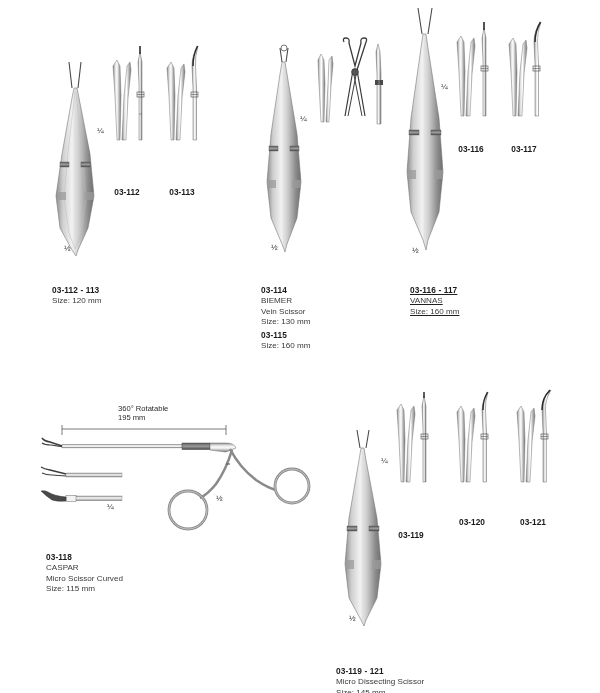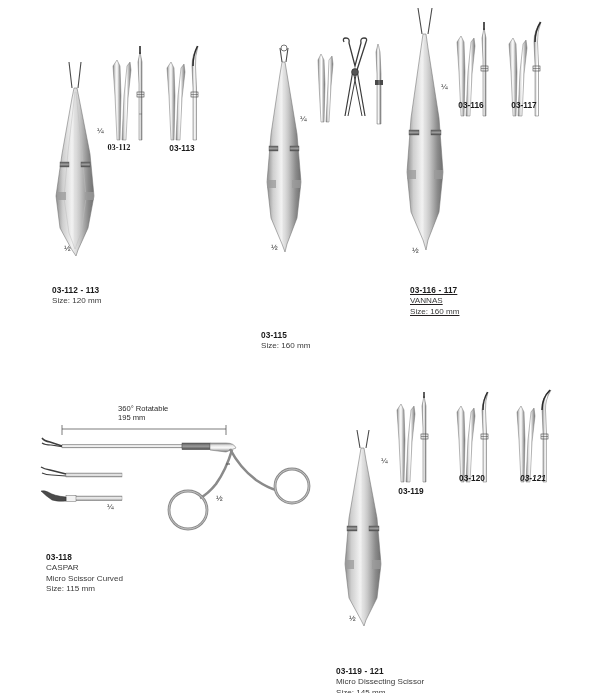--- a/index.html
+++ b/index.html
@@ -7,21 +7,21 @@
     width:600px;height:693px;position:relative;overflow:hidden;
     font-family:"Liberation Sans","DejaVu Sans",sans-serif;
     color:#231f20;
   }
   .page{position:absolute;inset:0;background:#ffffff;}
   .grp{position:absolute;}
   .cap{position:absolute;line-height:1.32;}
   .cap .code{font-size:8.3px;font-weight:bold;color:#1a1a1a;letter-spacing:.1px;white-space:nowrap;margin-top:28px;}
   .cap .nm{font-size:8.1px;color:#3a3a3a;white-space:nowrap;}
   .cap .sz{font-size:8.1px;color:#3a3a3a;white-space:nowrap;}
-  .itemlbl{position:absolute;font-size:8.3px;font-weight:bold;color:#1a1a1a;white-space:nowrap;text-align:center;}
+  .itemlbl{position:absolute;font-size:8.3px;font-weight:bold;color:#1a1a1a;white-space:nowrap;text-align:center;margin-top:44px;}
   .frac{position:absolute;font-size:8px;color:#333;}
   .dim{position:absolute;font-size:7.6px;color:#2a2a2a;line-height:1.25;white-space:nowrap;}
   svg{display:block;overflow:visible;}
 </style>
 </head>
 <body>
 
 <div class="page">
 
   <svg width="0" height="0" style="position:absolute" aria-hidden="true">
@@ -89,21 +89,21 @@
     <svg width="46" height="96" viewBox="0 0 46 96">
       <path d="M8 96 L6 52 L4 24 L8 18 L11 24 L12 52 L11 96 Z" fill="url(#steelV2)" stroke="#777" stroke-width="0.5"></path>
       <path d="M13 96 L15 52 L18 24 L21 20 L22 28 L19 54 L17 96 Z" fill="url(#steelV2)" stroke="#777" stroke-width="0.5"></path>
       <path d="M30 96 L30 44 L29 22 Q29 10 35 2 Q32 12 32.5 22 L33.5 44 L33.5 96 Z" fill="url(#steelV2)" stroke="#6a6a6a" stroke-width="0.5"></path>
       <path d="M34.5 2 Q30 11 30 22" stroke="#2b2b2b" stroke-width="1.5" fill="none"></path>
       <rect x="28" y="48" width="7" height="5" fill="none" stroke="#444" stroke-width="0.6"></rect>
       <line x1="28" y1="50.5" x2="35" y2="50.5" stroke="#444" stroke-width="0.5"></line>
     </svg>
   </div>
   <div class="frac" style="left:97px;top:126px;">¼</div>
-  <div class="itemlbl" style="left:92px;top:143px;width:54px;font-family:Liberation Serif, serif;">03-112</div>
+  <div class="itemlbl" style="left:100px;top:143px;width:54px;">03-112</div>
   <div class="itemlbl" style="left:155px;top:143px;width:54px;">03-113</div>
 
   <div class="cap" style="left:52px;top:257px;">
     <div class="code">03-112 - 113</div>
     <div class="sz">Size: 120 mm</div>
   </div>
 
   <div class="grp" style="left:258px;top:62px;">
     <svg width="50" height="190" viewBox="0 0 50 190">
       <path d="M24 0 L22 12 L13 72 L9 120 L13 156 L24 182 L27 190 L29 182 L39 156 L43 120 L39 72 L29 12 L27 0 Z" fill="url(#steelV)" stroke="#6f6f6f" stroke-width="0.55"></path>
@@ -134,20 +134,26 @@
   </div>
   <div class="grp" style="left:370px;top:40px;">
     <svg width="20" height="84" viewBox="0 0 20 84">
       <path d="M7 84 L7 34 L6 12 L8 4 L10 12 L11 34 L11 84 Z" fill="url(#steelV2)" stroke="#6a6a6a" stroke-width="0.5"></path>
       <rect x="5" y="40" width="8" height="5" fill="#4a4a4a"></rect>
       <line x1="9" y1="6" x2="9" y2="80" stroke="#cfcfcf" stroke-width="0.5"></line>
     </svg>
   </div>
   <div class="frac" style="left:300px;top:114px;">¼</div>
 
+  <div class="cap" style="left:261px;top:257px;">
+    <div class="code">03-114</div>
+    <div class="nm">BIEMER</div>
+    <div class="nm">Vein Scissor</div>
+    <div class="sz">Size: 130 mm</div>
+  </div>
   <div class="cap" style="left:261px;top:302px;">
     <div class="code">03-115</div>
     <div class="sz">Size: 160 mm</div>
   </div>
 
   <div class="grp" style="left:398px;top:34px;">
     <svg width="52" height="216" viewBox="0 0 52 216">
       <path d="M25 0 L23 14 L13 84 L9 138 L13 178 L25 206 L28 216 L30 206 L41 178 L45 138 L41 84 L30 14 L28 0 Z" fill="url(#steelV)" stroke="#6f6f6f" stroke-width="0.55"></path>
       <line x1="27" y1="6" x2="27" y2="204" stroke="#dcdcdc" stroke-width="0.6"></line>
       <path d="M24 0 L20 -26 M30 0 L34 -26" stroke="#4a4a4a" stroke-width="1.1" fill="none"></path>
@@ -287,21 +293,21 @@
       <path d="M13 90 L15 48 L18 20 L21 16 L22 24 L19 50 L17 90 Z" fill="url(#steelV2)" stroke="#777" stroke-width="0.5"></path>
       <path d="M30 90 L30 40 L29 16 Q29 4 38 -2 Q32 8 32.5 18 L33.5 40 L33.5 90 Z" fill="url(#steelV2)" stroke="#6a6a6a" stroke-width="0.5"></path>
       <path d="M37 -2 Q29 6 29 18" stroke="#2b2b2b" stroke-width="1.5" fill="none"></path>
       <rect x="28" y="42" width="7" height="5" fill="none" stroke="#444" stroke-width="0.6"></rect>
       <line x1="28" y1="44.5" x2="35" y2="44.5" stroke="#444" stroke-width="0.5"></line>
     </svg>
   </div>
   <div class="frac" style="left:381px;top:456px;">¼</div>
   <div class="itemlbl" style="left:384px;top:486px;width:54px;">03-119</div>
   <div class="itemlbl" style="left:445px;top:473px;width:54px;">03-120</div>
-  <div class="itemlbl" style="left:506px;top:473px;width:54px;font-style:italic;">03-121</div>
+  <div class="itemlbl" style="left:506px;top:473px;width:54px;">03-121</div>
 
   <div class="cap" style="left:336px;top:638px;">
     <div class="code">03-119 - 121</div>
     <div class="nm">Micro Dissecting Scissor</div>
     <div class="sz">Size: 145 mm</div>
   </div>
 
 </div>
 
 </body></html>

